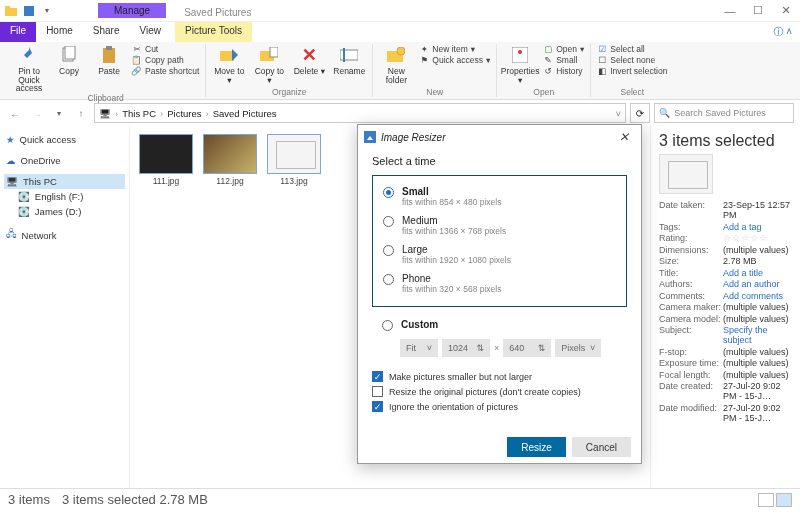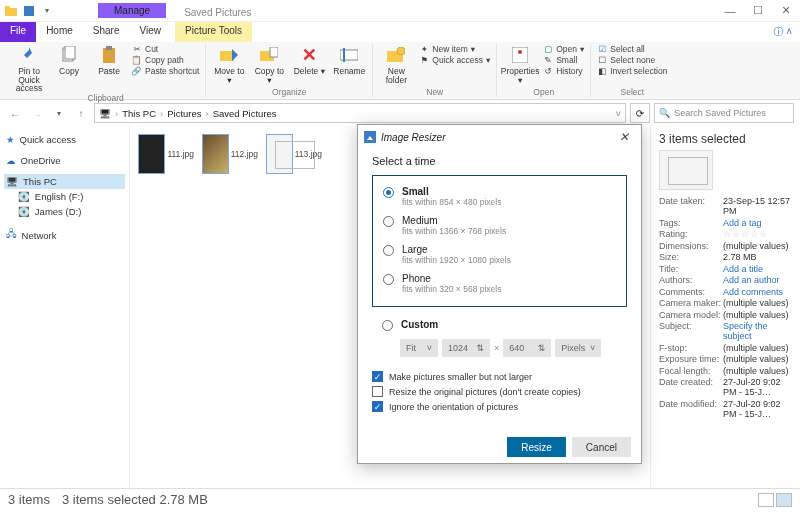--- a/index.html
+++ b/index.html
@@ -43,29 +43,29 @@
 .searchbox { width: 140px; height: 20px; border:1px solid #ccc; display:flex; align-items:center; padding: 0 4px; color:#888; font-size:9px; gap:4px; }
 
 
 .main { display:flex; height: 362px; }
 .navpane { width: 130px; border-right: 1px solid #eee; padding: 6px 4px; }
 .navpane .item { display:flex; align-items:center; gap:5px; padding: 2px 2px; font-size: 9.5px; color: #333; }
 .navpane .item.selected { background:#cde6f7; }
 .navpane .sub { padding-left: 14px; }
 .content { flex:1; position:relative; padding: 8px; }
 .thumbs { display:flex; gap: 8px; }
-.thumb { width: 56px; display:flex; flex-direction:row; align-items:center; gap:2px; }
+.thumb { width: 56px; display:flex; flex-direction:column; align-items:center; gap:2px; }
 .thumb .img { width:54px; height:40px; border:1px solid #7aa6da; background:#222; }
 .thumb .img.t2 { background:linear-gradient(135deg,#6a4b2a,#c7b26b); }
 .thumb .img.t3 { background:#f4f4f4; position:relative; }
 .thumb .img.t3::after { content:""; position:absolute; left:8px; top:6px; width:38px; height:26px; border:1px solid #bbb; }
 .thumb .cap { font-size:8.5px; color:#444; }
 
 .details { width: 150px; border-left: 1px solid #eee; padding: 6px 8px; font-size: 9px; color:#333; }
-.details .hdr { font-size: 12px; margin-bottom: 4px; }
+.details .hdr { font-size: 16px; margin-bottom: 4px; }
 .details .preview { width:54px; height:40px; background:#f4f4f4; border:1px solid #ddd; margin-bottom:6px; position:relative;}
 .details .preview::after{content:"";position:absolute;left:8px;top:6px;width:38px;height:26px;border:1px solid #bbb;}
 .details .kv { display:flex; margin-bottom:1.5px; }
 .details .k { width: 64px; color:#666; }
 .details .v { flex:1; }
 .details .v.link { color:#2a6ec4; }
 .stars { color:#ccc; letter-spacing:1px; }
 
 
 .statusbar { height:22px; border-top:1px solid #ddd; display:flex; align-items:center; padding: 0 8px; font-size:13px; color:#555; gap: 12px; }

